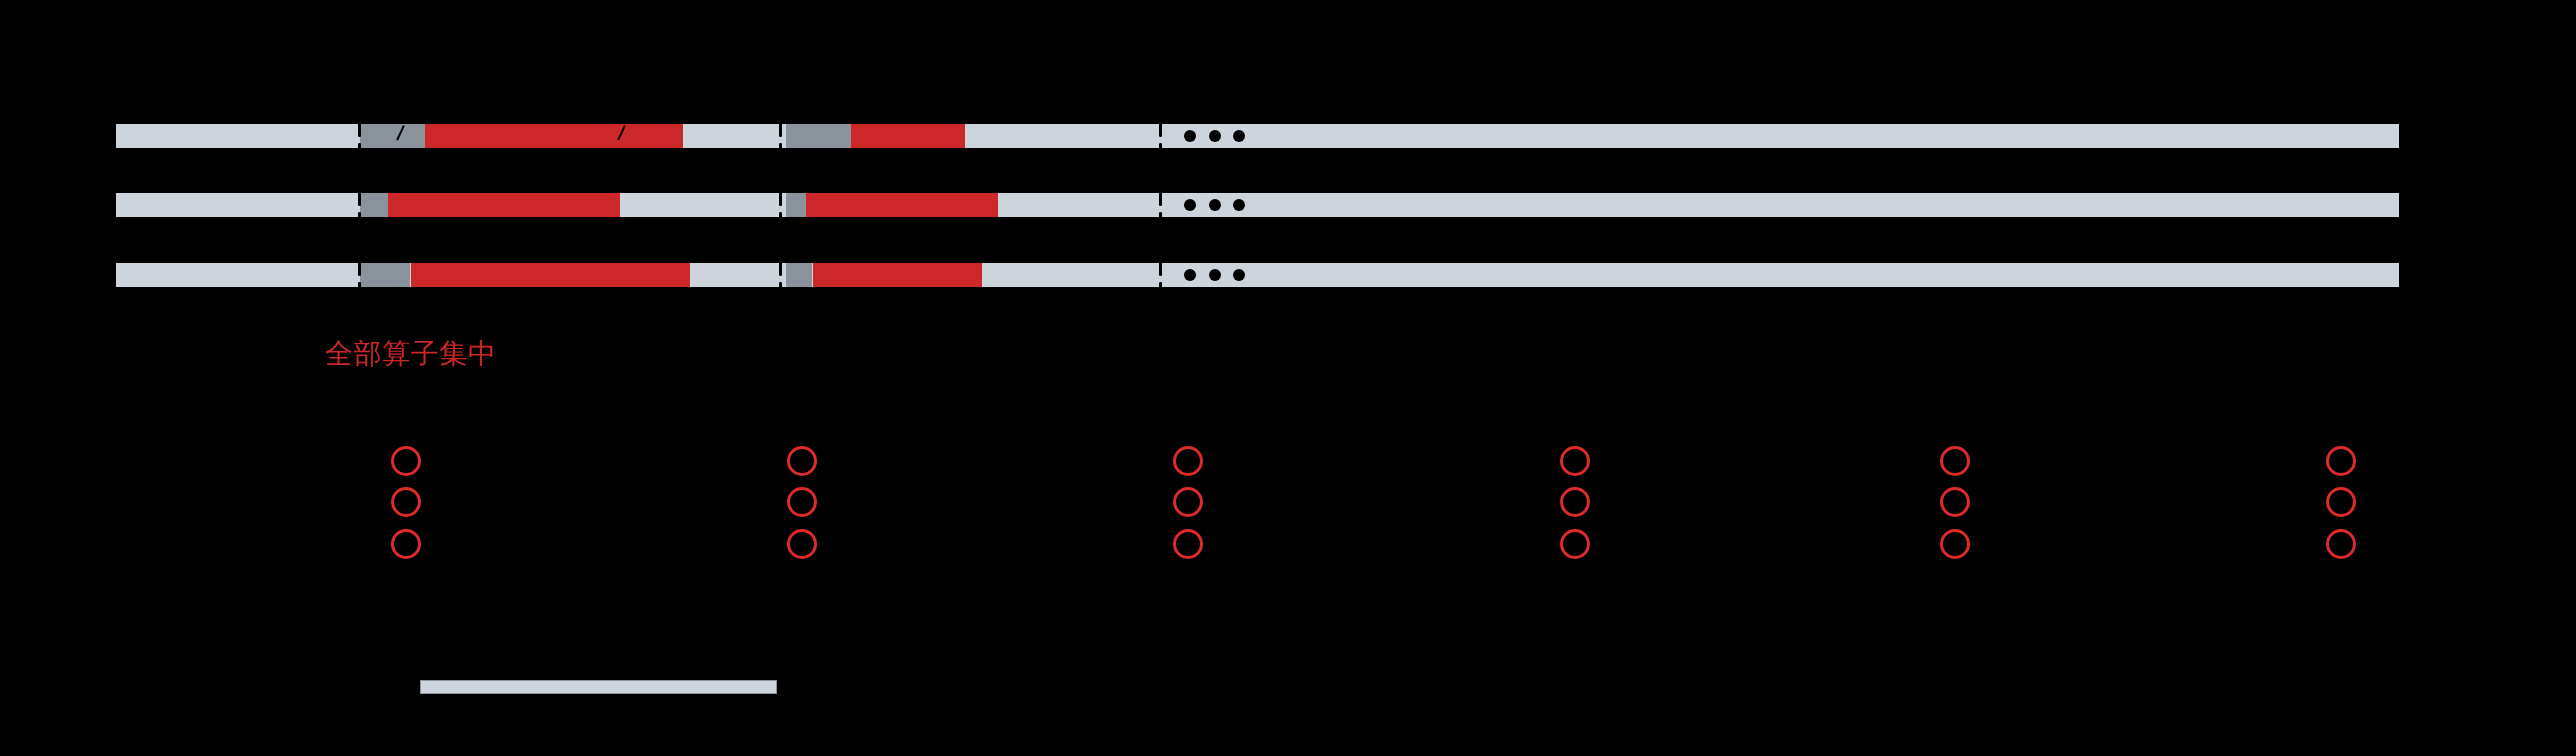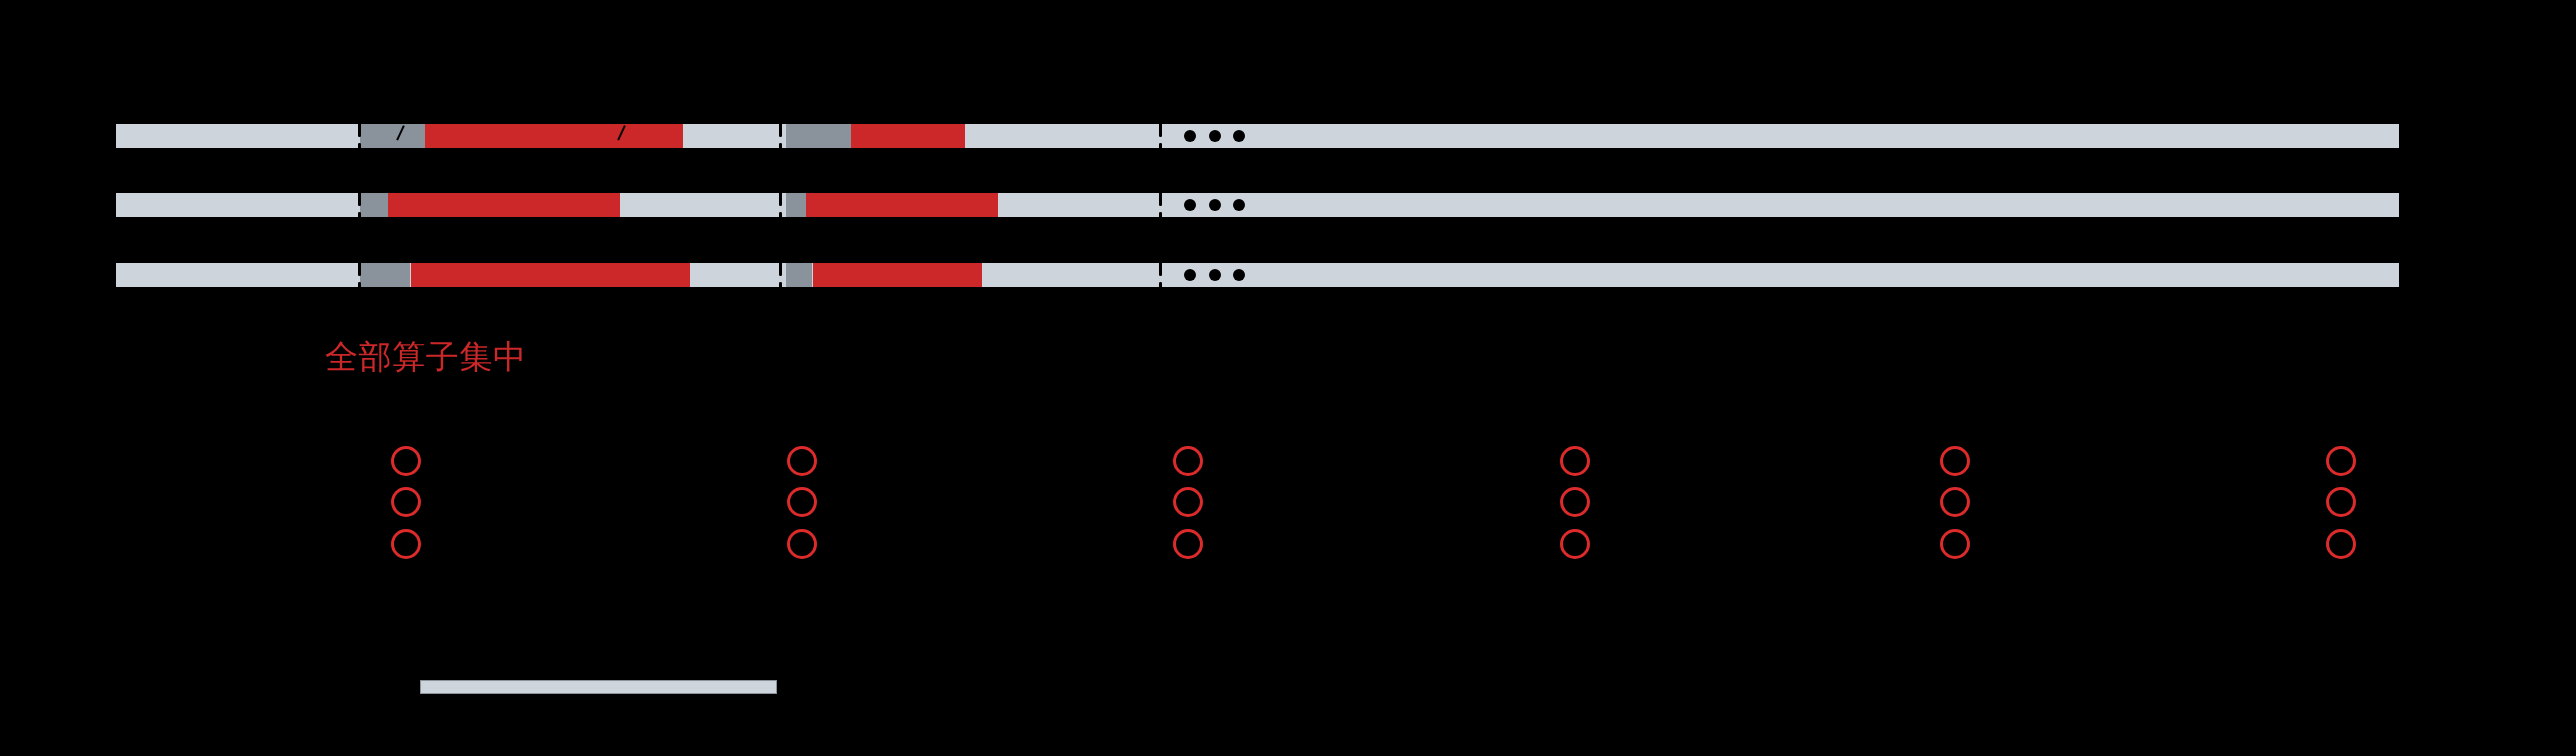--- a/index.html
+++ b/index.html
@@ -35,21 +35,21 @@
   .ellipsis{position:absolute;top:50%;transform:translateY(-50%);display:flex;gap:12.6px;}
   .ellipsis span{width:12px;height:12px;border-radius:50%;background:#000;display:block;}
 
   
   .tick{position:absolute;width:1.9px;height:16.3px;background:#000;transform-origin:bottom center;}
 
   
   .caption{
     position:absolute;
     color:#cc2829;
-    font-size:33px;
+    font-size:28px;
     letter-spacing:0.6px;
     white-space:nowrap;
     font-family:Liberation Mono, monospace;
   }
 
   
   .circle-col{position:absolute;display:flex;flex-direction:column;align-items:center;gap:11.3px;}
   .ring{
     width:30px;height:30px;border-radius:50%;
     border:3.1px solid #dd2b2b;box-sizing:border-box;background:transparent;

